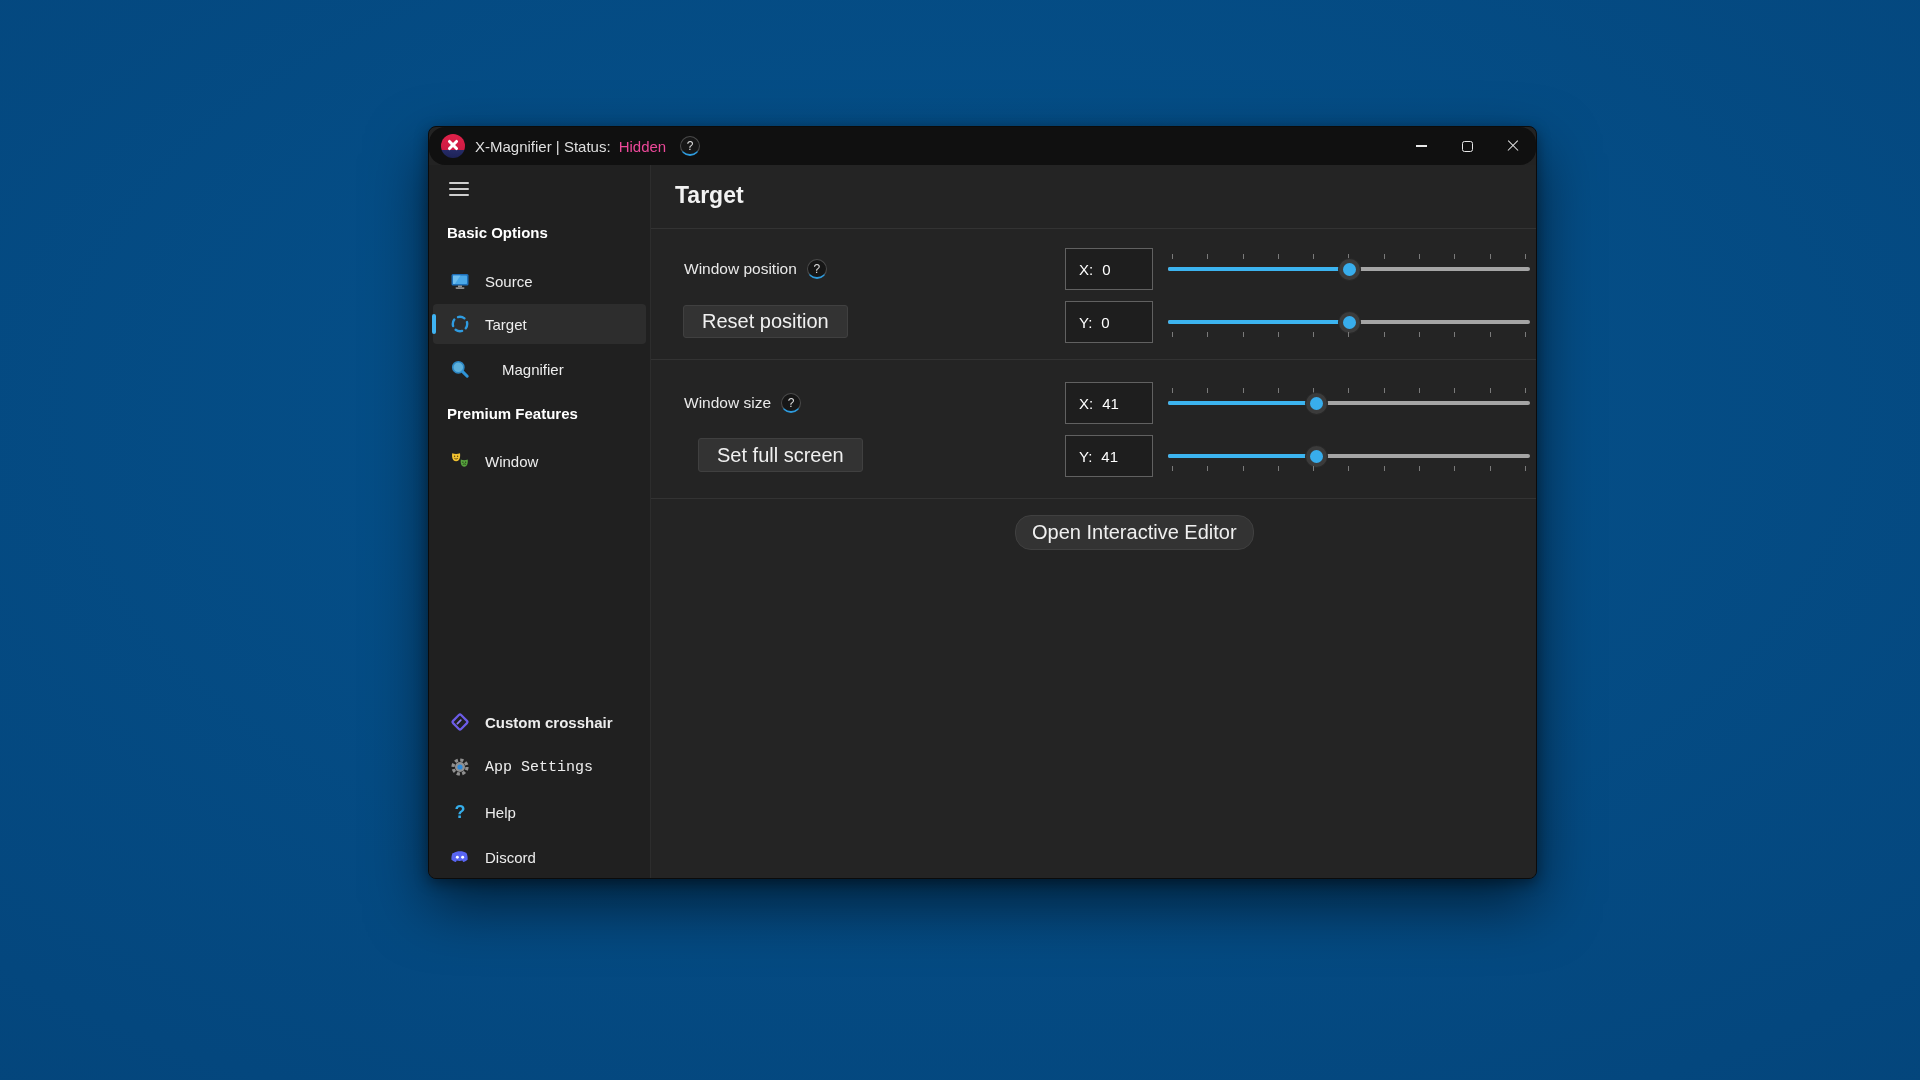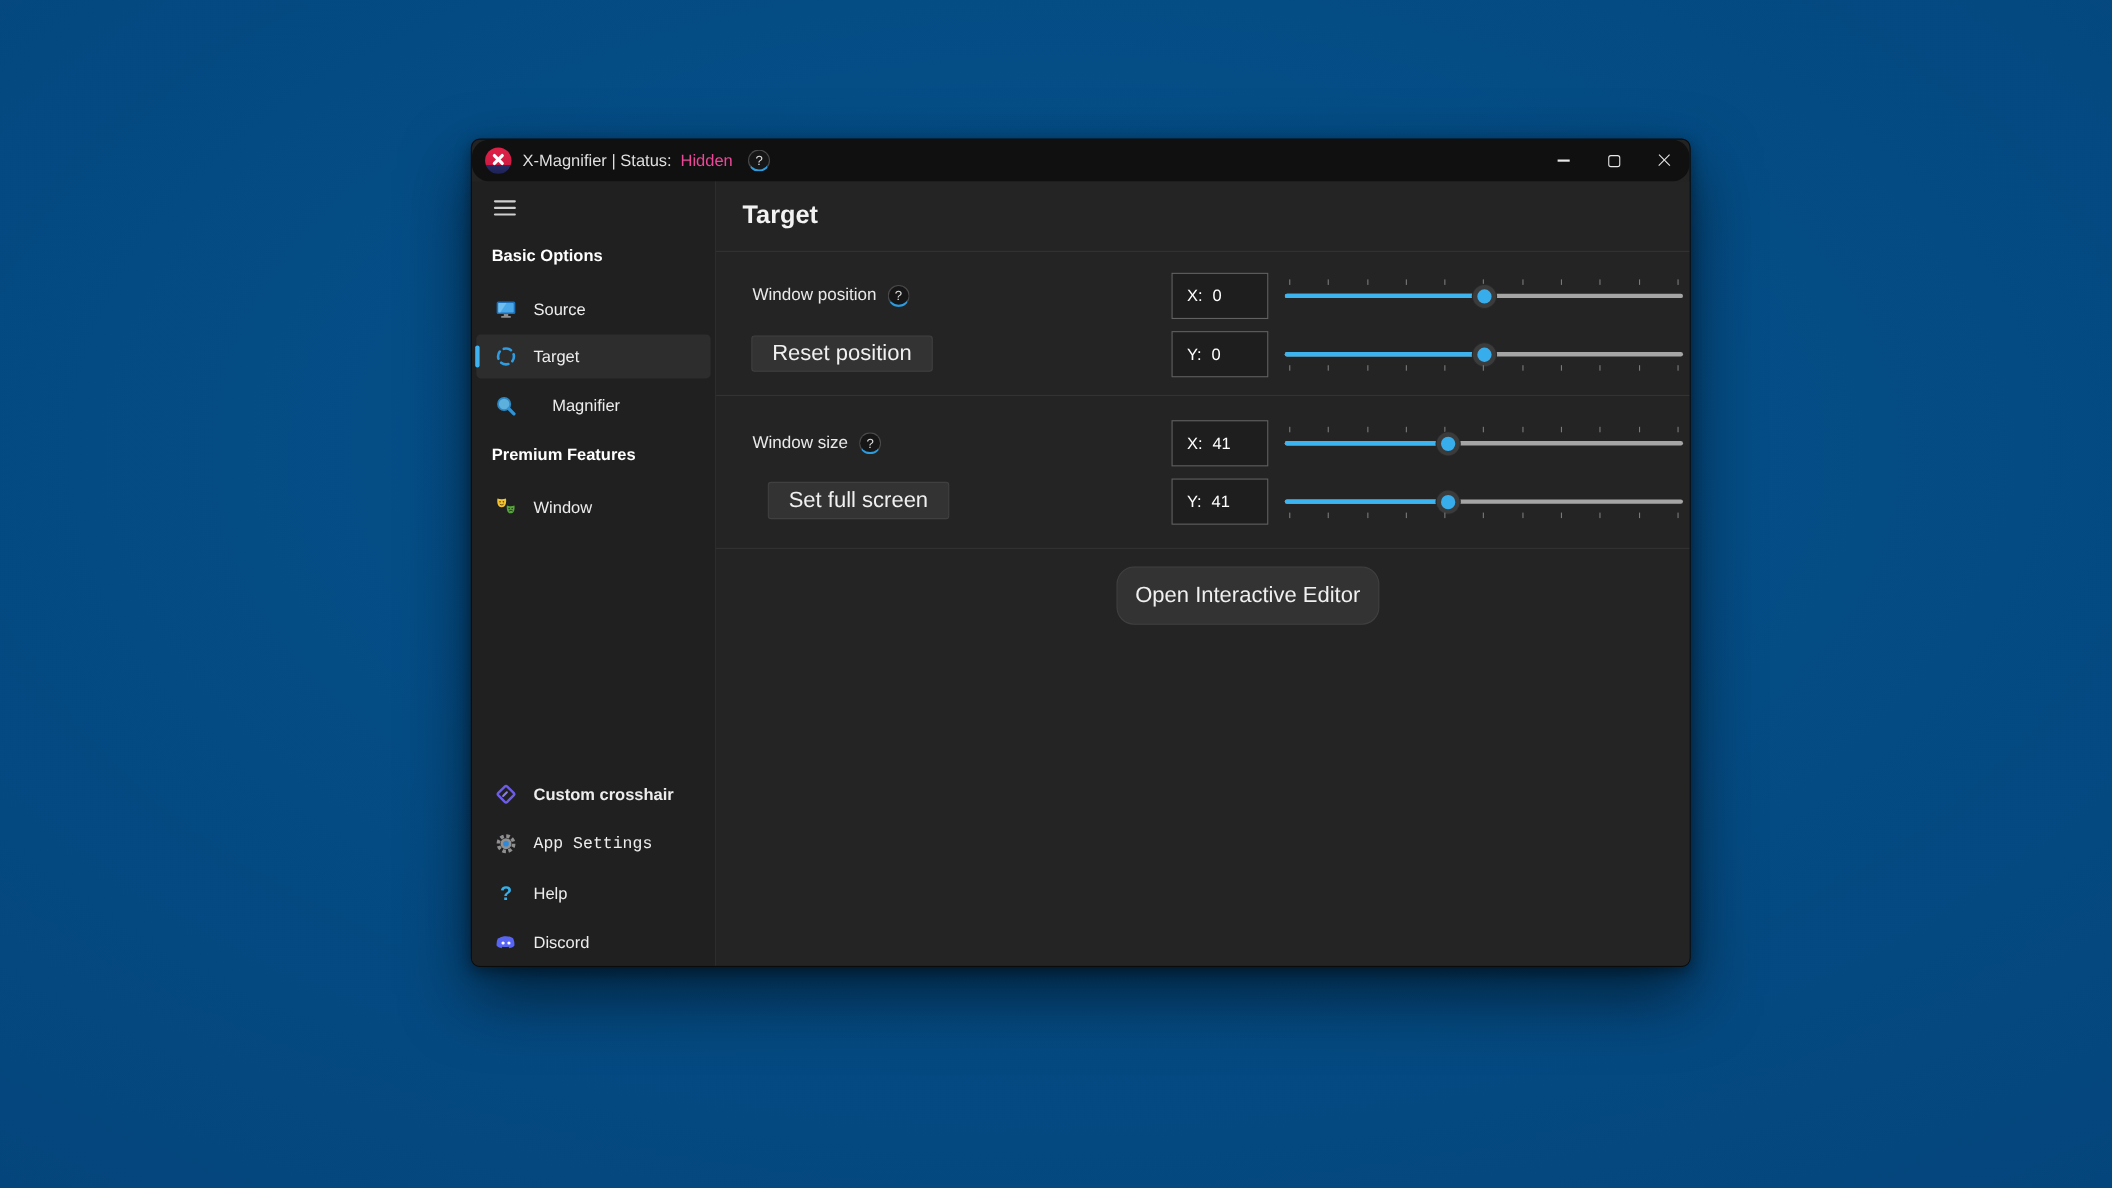--- a/index.html
+++ b/index.html
@@ -66,21 +66,21 @@
   #div-header { top:63px; } #div-1 { top:194px; } #div-2 { top:333px; }
 
   .flabel { position:absolute; display:flex; align-items:center; gap:10px; color:#E9E9E9; font-size:15.5px; }
   #lbl-pos { left:33px; top:83px; height:42px; }
   #lbl-size { left:33px; top:217px; height:42px; }
 
   .btn { position:absolute; background:#333333; border:1px solid #404040; border-radius:3px;
     color:#F0F0F0; font-size:20px; display:flex; align-items:center; justify-content:center; padding:0 18px; cursor:default; }
   #btn-reset { left:32px; top:140px; height:33px; }
   #btn-full { left:32px; top:273px; height:34px;margin-left:15px; }
-  #btn-editor { left:364px; top:350px; height:53px; padding:0 16px;border-radius:16px; }
+  #btn-editor { left:364px; top:350px; height:35px; padding:0 16px;border-radius:16px; }
 
   .num-input { position:absolute; left:414px; width:88px; height:42px; background:#1E1E1E;
     border:1px solid #616161; color:#FFFFFF; font-size:15px; display:flex; align-items:center; padding-left:13px; gap:9px; }
   #inp-px { top:83px; } #inp-py { top:136px; } #inp-sx { top:217px; } #inp-sy { top:270px; }
 
   .slider { position:absolute; left:517px; width:362px; height:42px; }
   #sl-px { top:83px; } #sl-py { top:136px; } #sl-sx { top:217px; } #sl-sy { top:270px; }
   .track { position:absolute; left:0; right:0; top:50%; height:4px; margin-top:-2px; background:#A5A5A5; border-radius:2px; }
   .fill { position:absolute; left:0; top:50%; height:4px; margin-top:-2px; background:#3CB4F0; border-radius:2px; width:calc(var(--pct) * 1%); }
   .thumb { position:absolute; top:50%; left:calc(var(--pct) * 1%); width:21px; height:21px; margin:-10.5px 0 0 -10.5px;

